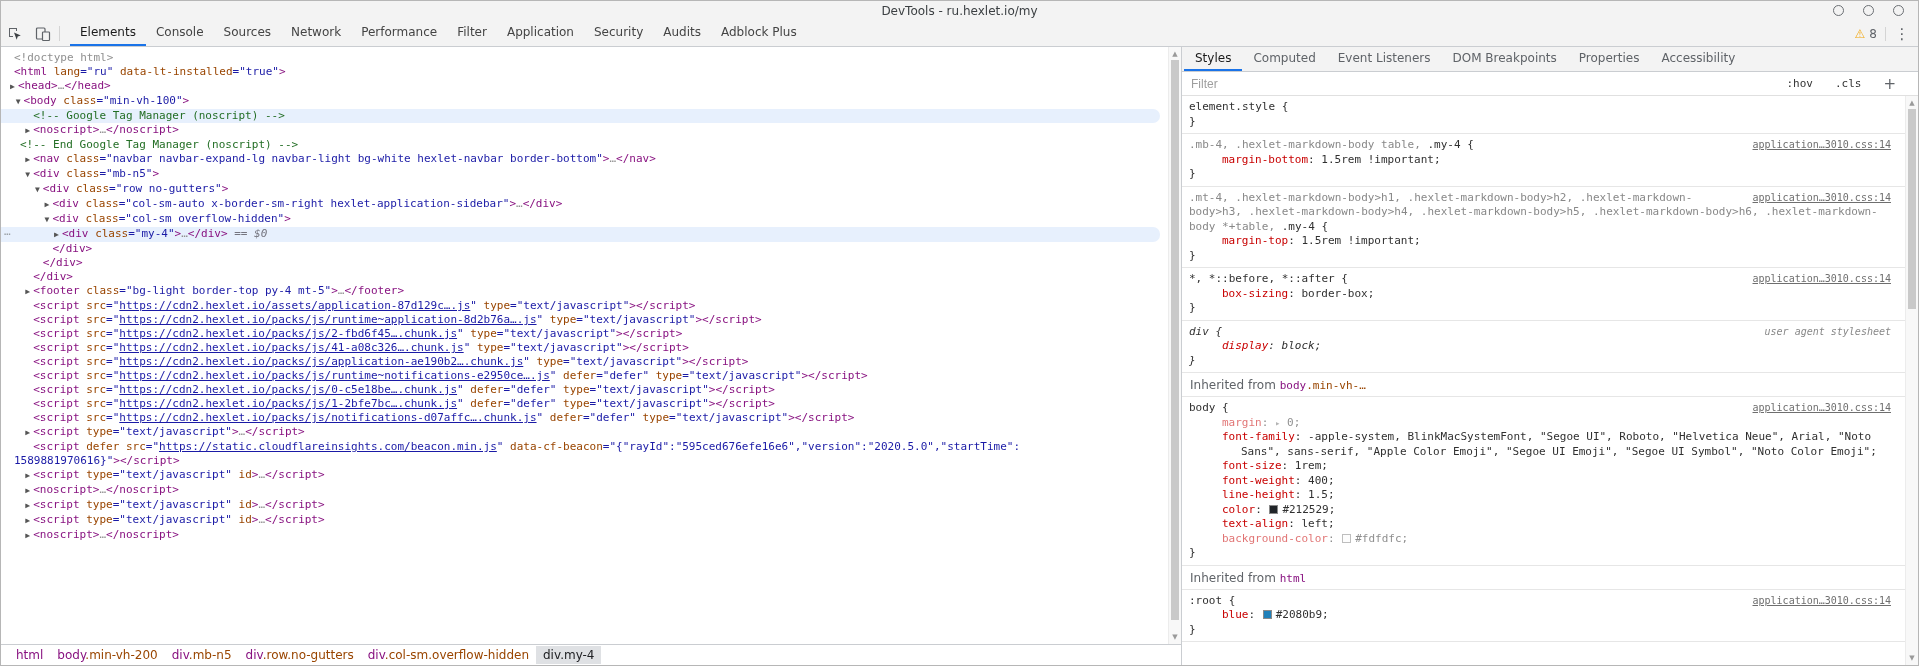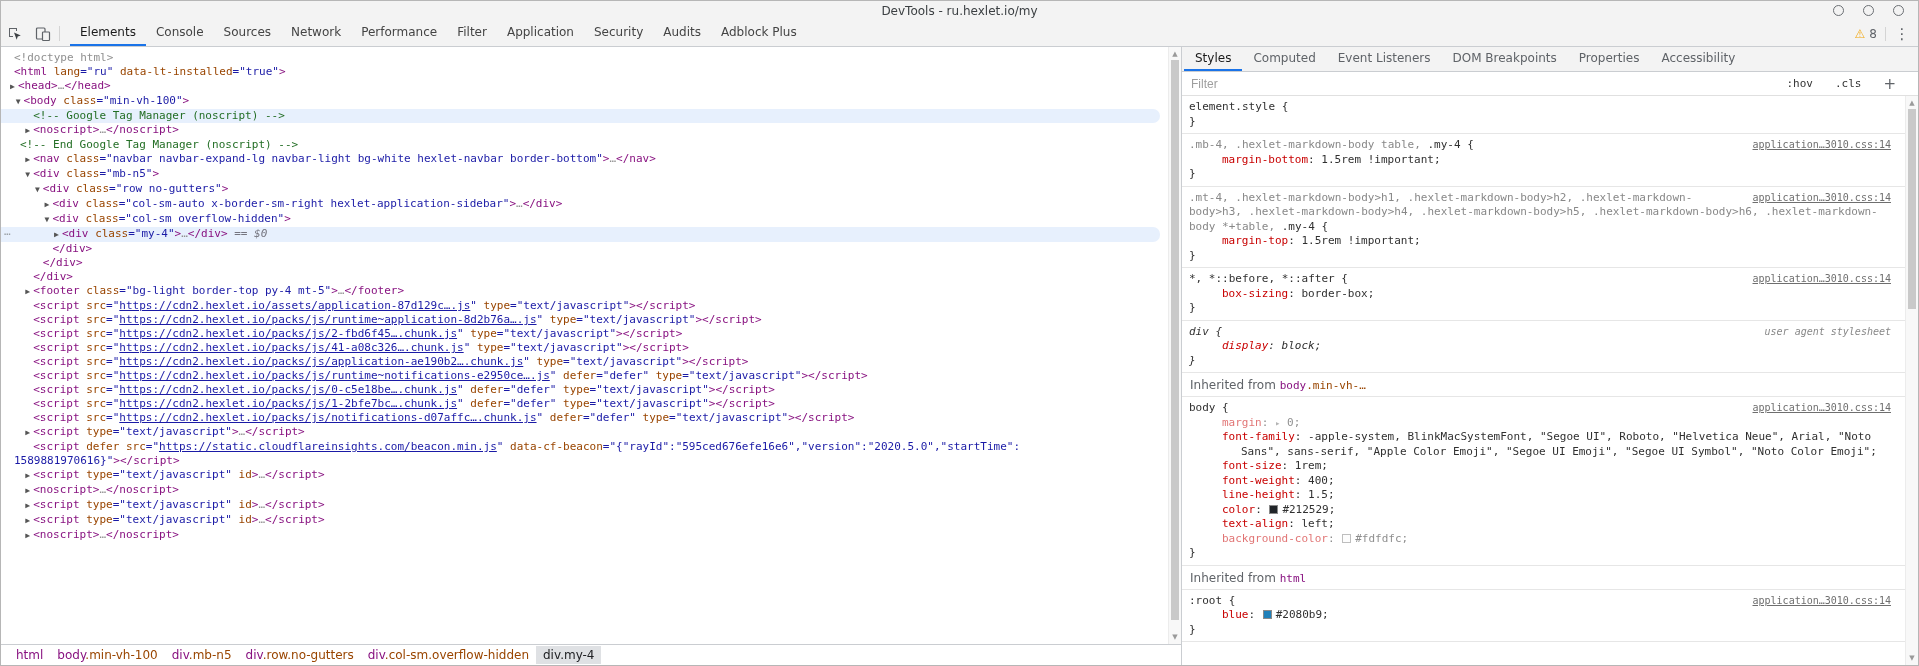--- a/index.html
+++ b/index.html
@@ -193,21 +193,21 @@
             <div class="trow" style="padding-left: 32.2px;"><span class="arw">▶</span><span class="sg-t">&lt;noscript&gt;</span><span class="sg-g">…</span><span class="sg-t">&lt;/noscript&gt;</span></div>
           </div>
         <div class="scrollbar">
           <span class="sarrow up">▲</span>
           <div class="sthumb" style="top:13px; height:560px;"></div>
           <span class="sarrow down">▼</span>
         </div>
       </div>
       <div class="crumbs" id="crumbs">
           <span class="crumb"><span class="c-tag">html</span></span>
-          <span class="crumb"><span class="c-tag">body</span><span class="c-cls">.min-vh-100</span></span>
+          <span class="crumb"><span class="c-tag">body</span><span class="c-cls">.min-vh-200</span></span>
           <span class="crumb"><span class="c-tag">div</span><span class="c-cls">.mb-n5</span></span>
           <span class="crumb"><span class="c-tag">div</span><span class="c-cls">.row.no-gutters</span></span>
           <span class="crumb"><span class="c-tag">div</span><span class="c-cls">.col-sm.overflow-hidden</span></span>
           <span class="crumb selected"><span class="c-tag">div</span><span class="c-cls">.my-4</span></span>
         </div>
     </div>
 
     <div class="styles">
       <div class="styles-tabs" id="styles-tabs">
           <span class="ptab active">Styles</span>

